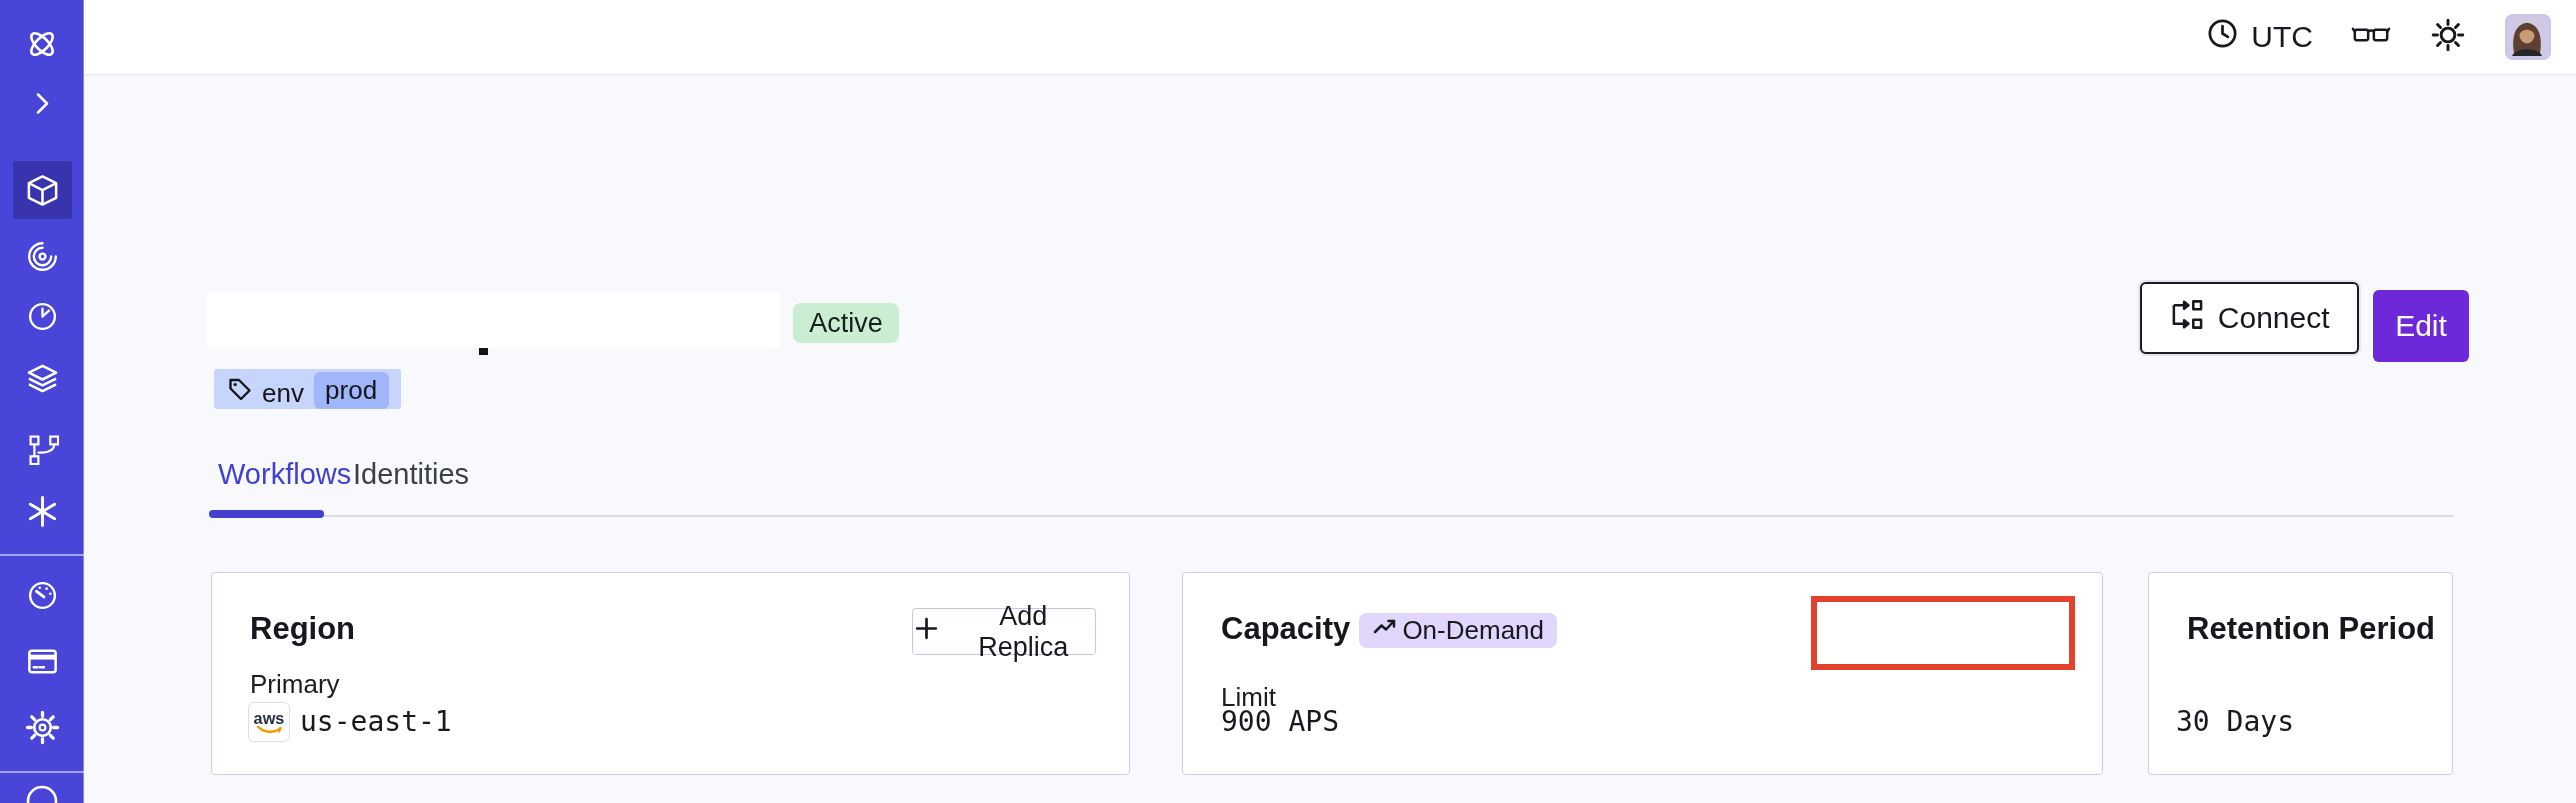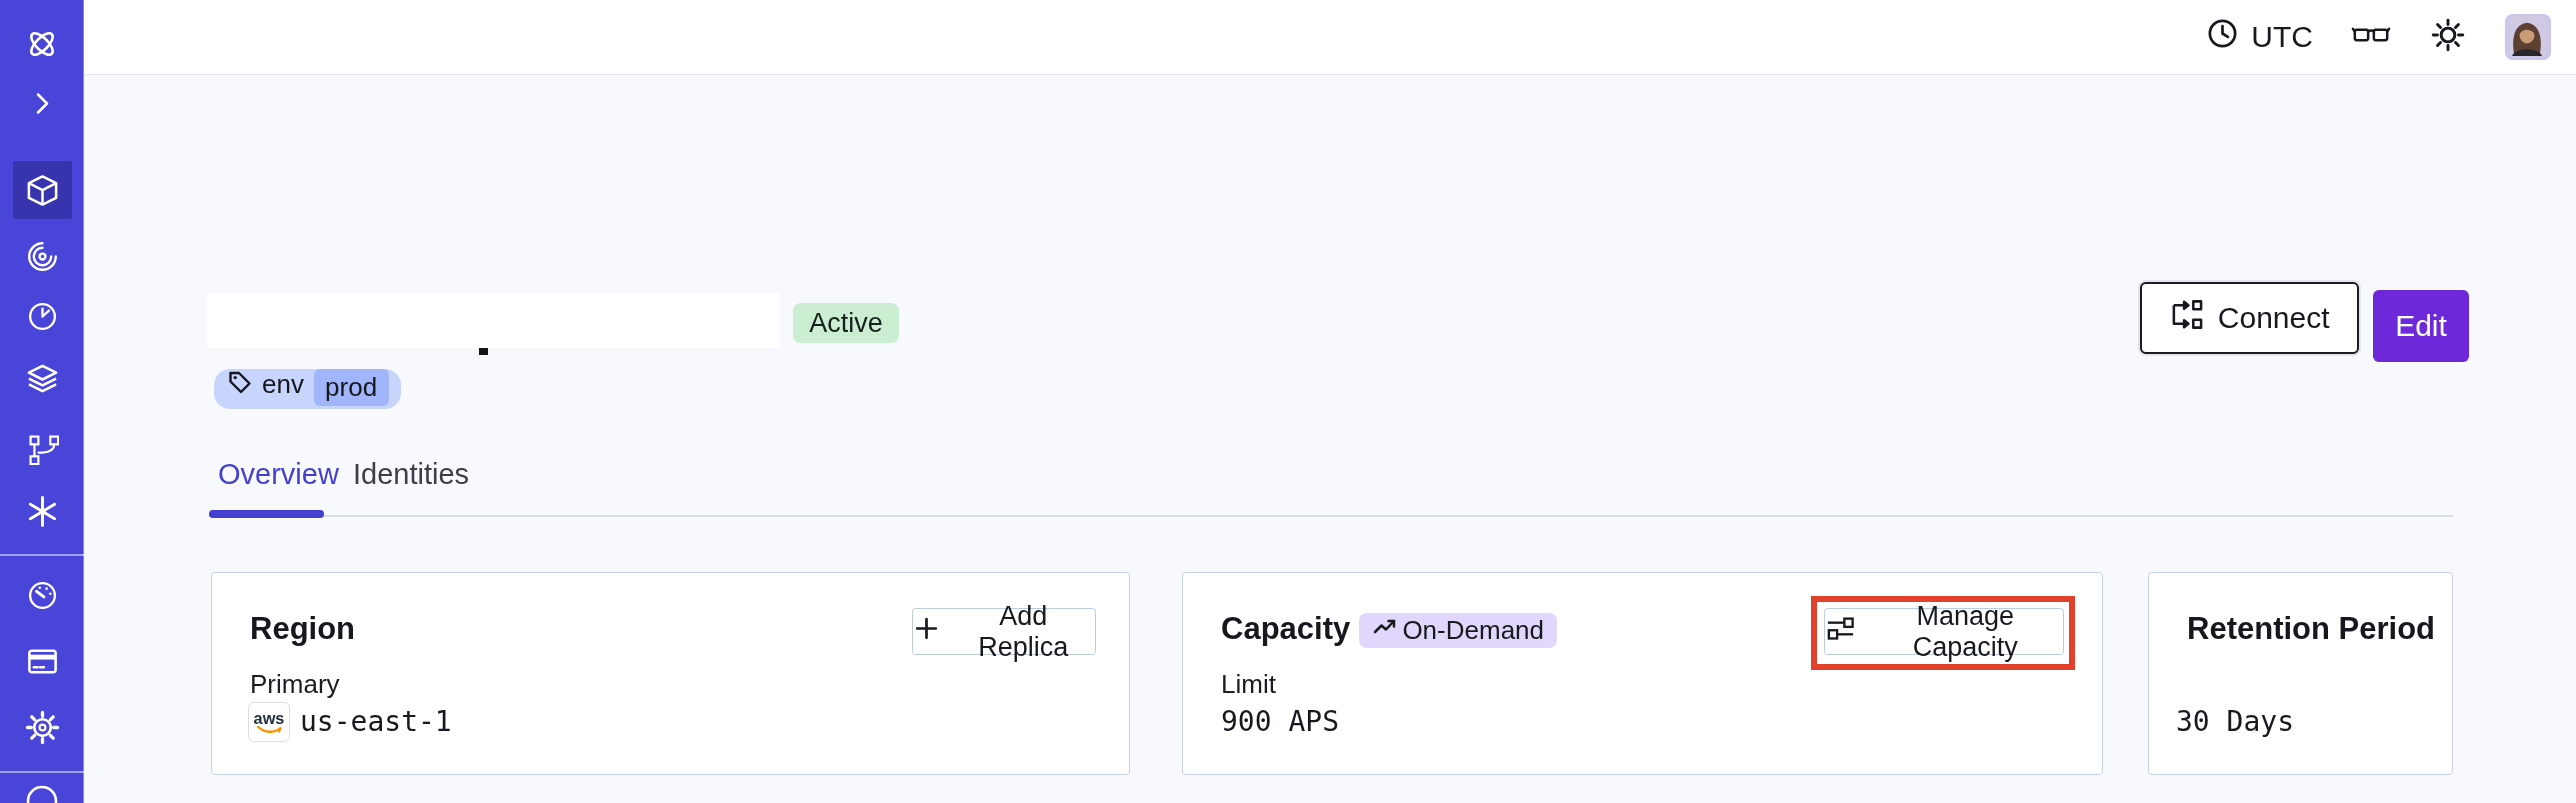--- a/index.html
+++ b/index.html
@@ -29,21 +29,21 @@
   
   .breadcrumb { position: absolute; left: 211px; top: 203px; height: 46px;
                 display: flex; align-items: center; gap: 15.3px;
                 font-size: 30px; font-weight: 500; color: #121417; cursor: pointer; }
   .redacted-box { position: absolute; left: 207px; top: 293px; width: 573px; height: 55px; background: #ffffff; }
   .title-dot { position: absolute; left: 479px; top: 348px; width: 8.6px; height: 6.7px; background: #141414; }
   .status-badge { position: absolute; left: 793px; top: 303px; height: 40px; padding: 0 16.3px;
                   background: #cbeed3; border-radius: 7.7px; display: flex; align-items: center;
                   font-size: 27px; font-weight: 500; color: #16201a; }
   .tag-pill { position: absolute; left: 214px; top: 369px; height: 40px; padding: 0 12.5px;
-              background: #c7d5fd; border-radius: 16px; display: flex; align-items: flex-start; gap: 9.6px;
+              background: #c7d5fd; border-radius: 3px; display: flex; align-items: flex-end; gap: 9.6px;
               font-size: 26px; color: #15171c; }
   .tag-chip { background: #a0b5fa; border-radius: 5.8px; padding: 2.9px 11.5px; font-size: 26px; color: #15171c; }
 
   .btn { display: flex; align-items: center; justify-content: center; gap: 13.4px;
          background: #ffffff; border-radius: 5.8px; cursor: pointer; font-weight: 500; color: #17191e; margin-left: 16px; }
   .btn-connect { position: absolute; left: 2124px; top: 282px; width: 219px; height: 72px;
                  border: 2.9px solid #1b1b20; font-size: 30px; box-shadow: 0 0 0 1.9px #e1e5f0; }
   .btn-edit { position: absolute; left: 2357px; top: 290px; width: 96px; height: 72px;
               background: #6d28d9; color: #ffffff; font-size: 30px; border: none; }
 
@@ -233,21 +233,21 @@
       </svg>
     </span>
     <span>Connect</span>
   </button>
 
   <button class="btn btn-edit">
     <span>Edit</span>
   </button>
 
   <div class="tab tab-active" style="left:218px">
-    <span>Overview</span>
+    <span>Workflows</span>
   </div>
   <div class="tab tab-inactive" style="left:353px">
     <span>Identities</span>
   </div>
   <div class="tab-track"></div>
   <div class="tab-underline"></div>
 
   <section class="card" style="left:211px; width:919px;">
     <h2 class="card-title">Region</h2>
     <button class="card-btn" style="left:700px; top:35px; width:184px;">
@@ -274,32 +274,21 @@
     <div class="ondemand-badge">
       <span>
         <svg width="26" height="26" viewBox="0 0 26 26" fill="none" stroke="#17191e" stroke-width="2.5" stroke-linecap="round" stroke-linejoin="round">
           <path d="M3 18 L9.5 11.5 L14 15.5 L22 7"></path>
           <path d="M16.5 7 H22 V12.5"></path>
         </svg>
       </span>
       <span>On-Demand</span>
     </div>
     <div class="red-highlight"></div>
-    <button class="card-btn" style="left:641px; top:35px; width:240px;">
-      <span>
-        <svg width="31" height="31" viewBox="0 0 32 32" fill="none" stroke="#17191e" stroke-width="2.4">
-          <path d="M3 10 H29"></path>
-          <rect x="20" y="5.8" width="8.5" height="8.5" fill="#ffffff"></rect>
-          <path d="M3 22 H29"></path>
-          <rect x="4" y="17.8" width="8.5" height="8.5" fill="#ffffff"></rect>
-        </svg>
-      </span>
-      <span>Manage Capacity</span>
-    </button>
-    <div class="card-label" style="top:96px">Limit</div>
+    <div class="card-label" style="top:109px">Limit</div>
     <div class="card-value" style="left:38px; top:132px;">900 APS</div>
   </section>
 
   <section class="card" style="left:2148px; width:305px;">
     <h2 class="card-title">Retention Period</h2>
     <div class="card-value" style="left:27px; top:132px;">30 Days</div>
   </section>
 
 </div>
 

